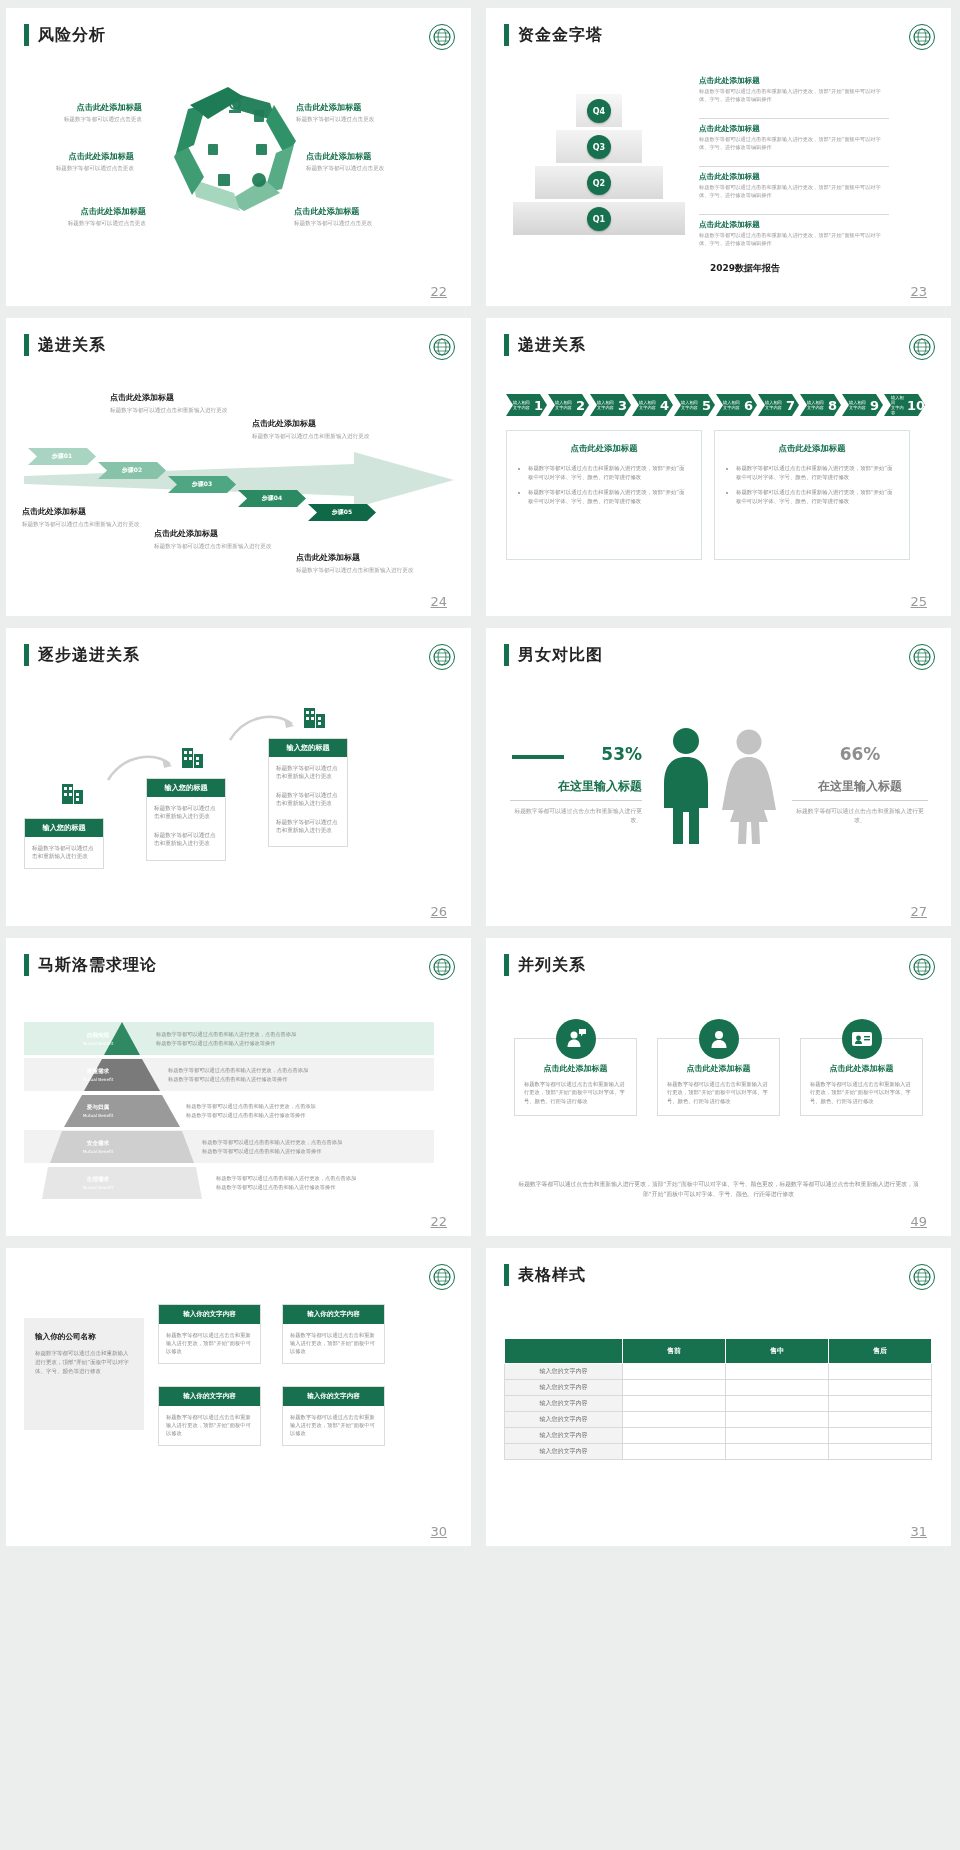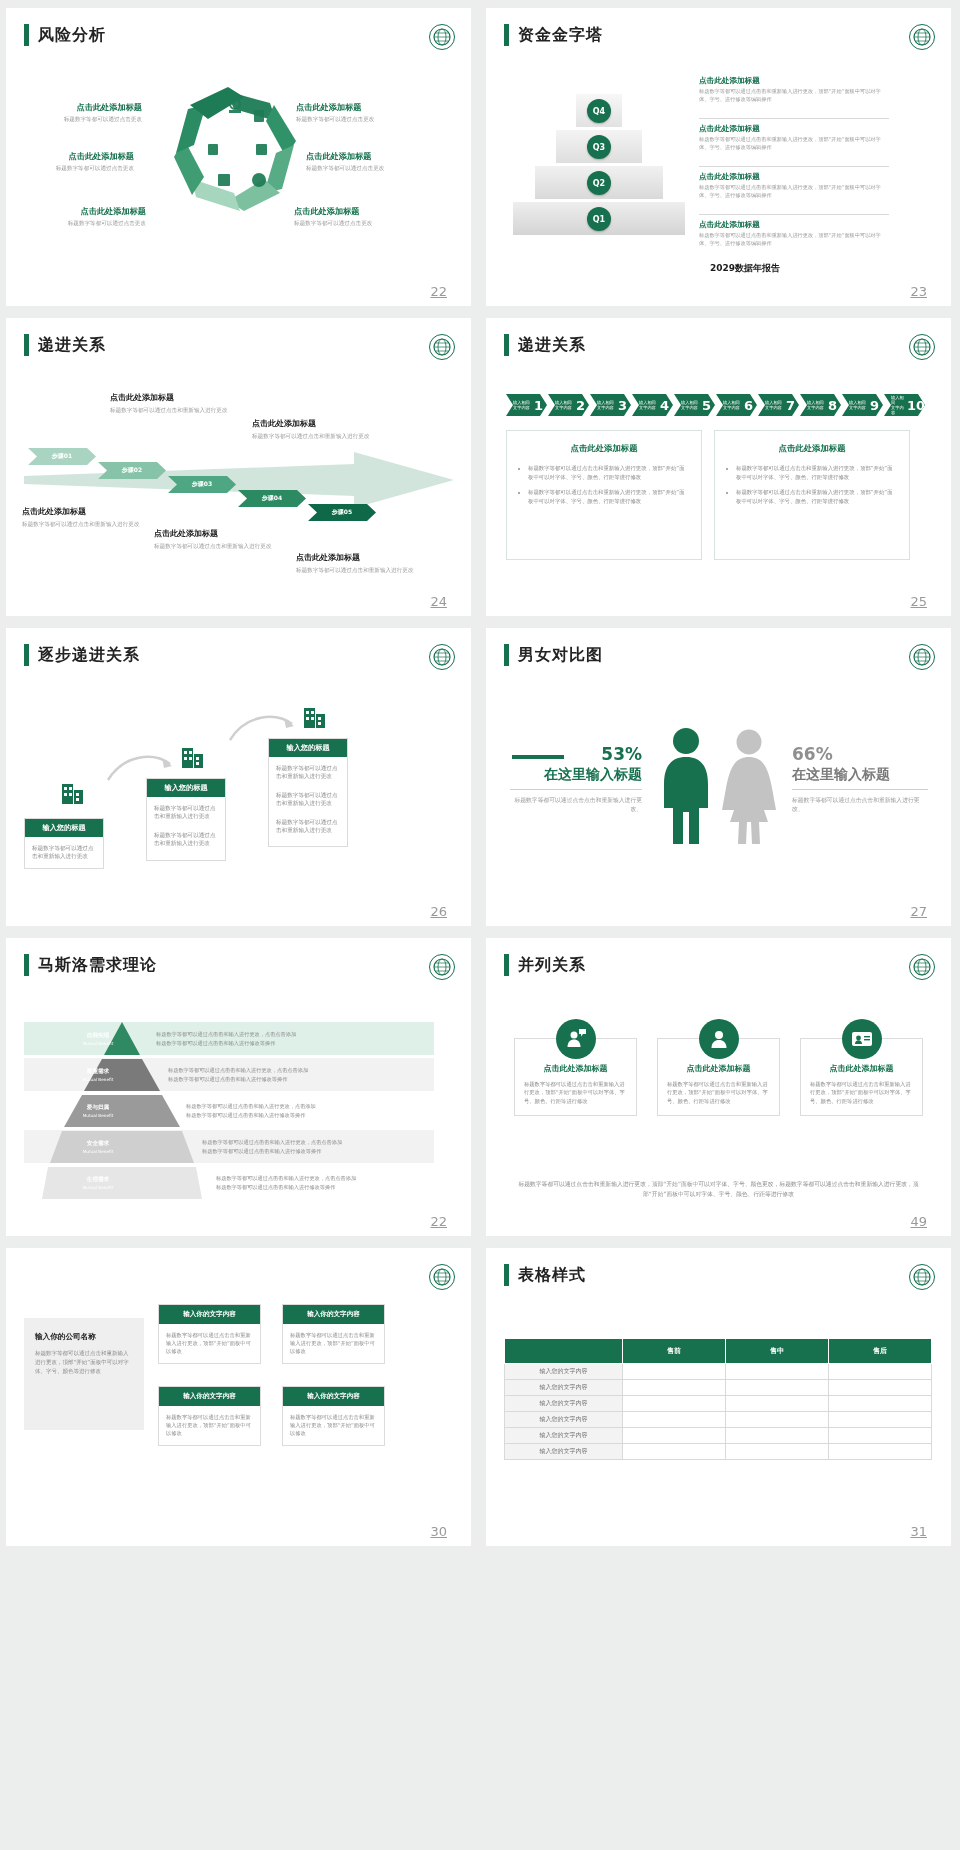--- a/index.html
+++ b/index.html
@@ -134,21 +134,21 @@
 
   
   .s26-box { position: absolute; border: 1px solid #dbdbdb; width: 80px; padding: 7px 7px; }
   .s26-box .bar { background: #17714e; color: #fff; font-size: 7.2px; font-weight: bold; text-align: center; padding: 4px 0; margin: -7px -7px 7px -7px; }
   .s26-box .d { font-size: 5.6px; color: #8c8c8c; line-height: 1.5; }
   .bldg { position: absolute; color: #17714e; }
 
   
   .s27-pct { font-size: 17px; font-weight: bold; color: #17714e; }
   .s27-pct.gray { color: #8f8f8f; }
-  .s27-sub { font-size: 14px; font-weight: bold; color: #17714e; margin-top: 2px; }
+  .s27-sub { font-size: 12px; font-weight: bold; color: #17714e; margin-top: 14px; }
   .s27-sub.gray { color: #7a7a7a; }
   .s27-d { font-size: 5.8px; color: #9a9a9a; line-height: 1.55; margin-top: 6px; }
   .hr-line { height: 1px; background: #cfcfcf; margin-top: 5px; }
   .m-txt { font-size: 5.2px; color: #8c8c8c; line-height: 1.7; }
   .m-band { position: absolute; }
 
   
   .s29-card { position: absolute; top: 62px; width: 123px; border: 1px solid #dcdcdc; padding: 24px 9px 10px 9px; }
   .s29-circle {
     position: absolute; top: -20px; left: 50%; transform: translateX(-50%);
@@ -530,21 +530,21 @@
       <div style="position:absolute; left:24px; top:78px; width:132px; text-align:right;">
         <div class="s27-pct">53%</div>
         <div class="s27-sub">在这里输入标题</div>
         <div class="hr-line"></div>
         <div class="s27-d">标题数字等都可以通过点击点击和重新输入进行更改。</div>
       </div>
       <svg style="position:absolute;left:26px;top:88px;" width="52" height="6" viewBox="0 0 52 6">
         <rect x="0" y="1" width="52" height="4" fill="#17714e"></rect>
       </svg>
 
-      <div style="position:absolute; left:306px; top:78px; width:136px;">
+      <div style="position:absolute; left:306px; top:78px; width:136px;text-align:center;">
         <div class="s27-pct gray">66%</div>
         <div class="s27-sub gray">在这里输入标题</div>
         <div class="hr-line"></div>
         <div class="s27-d">标题数字等都可以通过点击点击和重新输入进行更改。</div>
       </div>
     </div>
     <div class="page-num">27</div>
   </div>
 
   <div class="slide">

